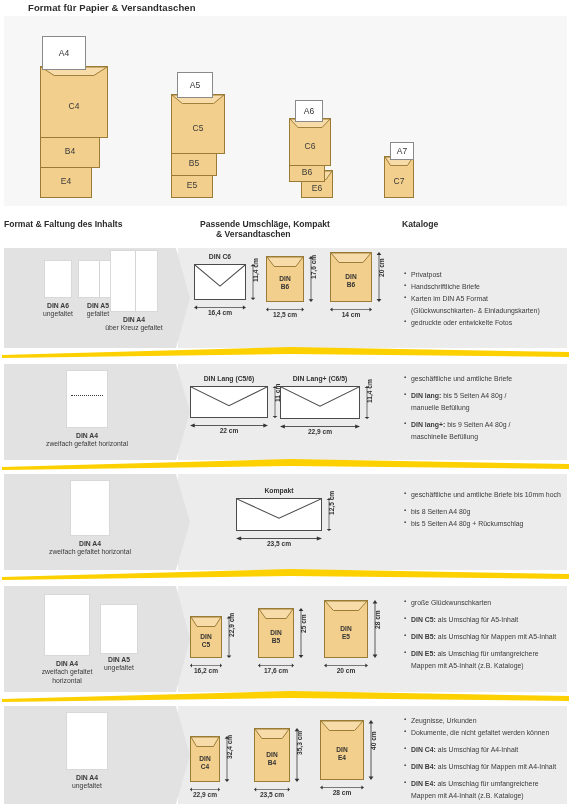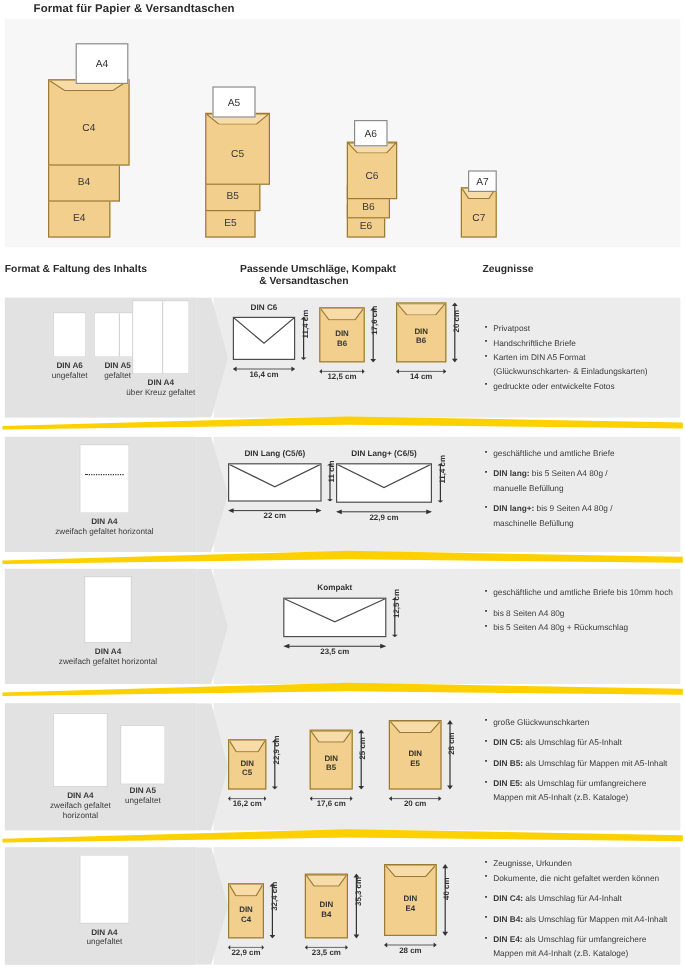--- a/index.html
+++ b/index.html
@@ -166,21 +166,21 @@
         <span class="lbl">B4</span>
       </div>
       <div class="env" style="width: 68px; height: 72px; bottom: 60px; left: 0px;">
         <span class="flap">
           <svg viewBox="0 0 68 9" preserveAspectRatio="none">
             <path d="M0,0 L68,0 L54.400000000000006,8.549999999999999 L13.600000000000001,8.549999999999999 Z" fill="#f7dca9" stroke="#9a7b35" stroke-width="1"></path>
           </svg>
         </span>
         <span class="lbl">C4</span>
       </div>
-      <div class="paper" style="width: 44px; height: 34px; bottom: 128px; left: 23px;">A4</div>
+      <div class="paper" style="width: 44px; height: 34px; bottom: 128px; left: 2px;">A4</div>
     </div>
     <div class="stack" style="left: 167px; height: 126px;">
       <div class="env" style="width: 42px; height: 34px; bottom: 0px; left: 0px;">
         <span class="flap">
           <svg viewBox="0 0 42 9" preserveAspectRatio="none">
             <path d="M0,0 L42,0 L33.6,8.549999999999999 L8.4,8.549999999999999 Z" fill="#f7dca9" stroke="#9a7b35" stroke-width="1"></path>
           </svg>
         </span>
         <span class="lbl">E5</span>
       </div>
@@ -196,21 +196,21 @@
         <span class="flap">
           <svg viewBox="0 0 54 9" preserveAspectRatio="none">
             <path d="M0,0 L54,0 L43.2,8.549999999999999 L10.8,8.549999999999999 Z" fill="#f7dca9" stroke="#9a7b35" stroke-width="1"></path>
           </svg>
         </span>
         <span class="lbl">C5</span>
       </div>
       <div class="paper" style="width: 36px; height: 26px; bottom: 100px; left: 6px; text-align: center;">A5</div>
     </div>
     <div class="stack" style="left: 285px; height: 98px;">
-      <div class="env" style="width: 32px; height: 28px; bottom: 0px; left: 0px;">
+      <div class="env" style="width: 32px; height: 28px; bottom: 0px; left: 12px;">
         <span class="flap">
           <svg viewBox="0 0 32 9" preserveAspectRatio="none">
             <path d="M0,0 L32,0 L25.6,8.549999999999999 L6.4,8.549999999999999 Z" fill="#f7dca9" stroke="#9a7b35" stroke-width="1"></path>
           </svg>
         </span>
         <span class="lbl">E6</span>
       </div>
       <div class="env" style="width: 36px; height: 28px; bottom: 16px; left: 0px;">
         <span class="flap">
           <svg viewBox="0 0 36 9" preserveAspectRatio="none">
@@ -240,21 +240,21 @@
       </div>
       <div class="paper" style="width: 24px; height: 18px; bottom: 38px; left: 6px; margin-top: 32px;">A7</div>
     </div>
   </div>
 
 <div class="col-head" id="head-left">Format &amp; Faltung des Inhalts</div>
 <div class="col-head" id="head-mid">
   <span>Passende Umschläge, Kompakt</span>
   <span class="l2">&amp; Versandtaschen</span>
 </div>
-<div class="col-head" id="head-right">Zeugnisse</div>
+<div class="col-head" id="head-right">Kataloge</div>
 
 <div id="mount">
     <div class="row" style="top: 248px; height: 100px;">
       <div class="bg-left"></div>
       <div class="bg-mid"></div>
       <div class="bg-arrow">
         <svg viewBox="0 0 26 100" preserveAspectRatio="none">
           <path d="M0,0 L12,0 L26,50 L12,100 L0,100 Z" fill="#e2e2e2"></path>
         </svg>
       </div>

